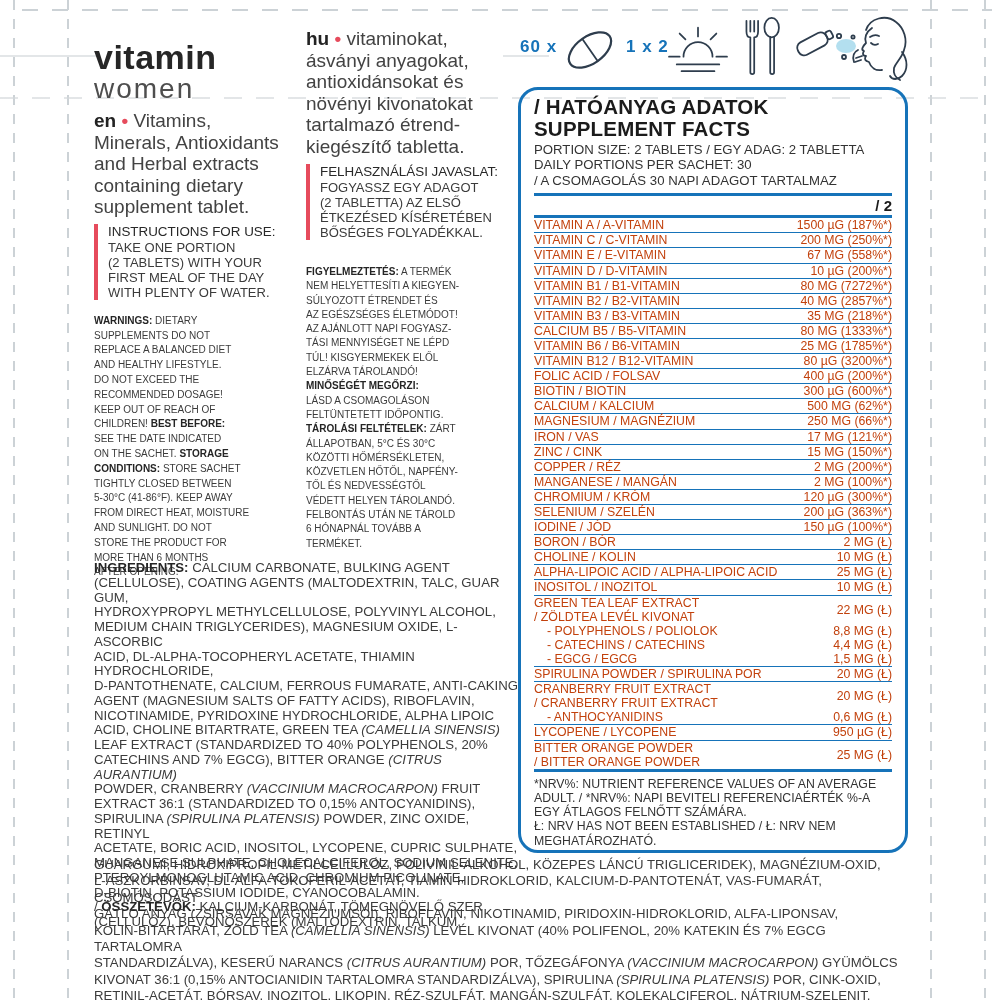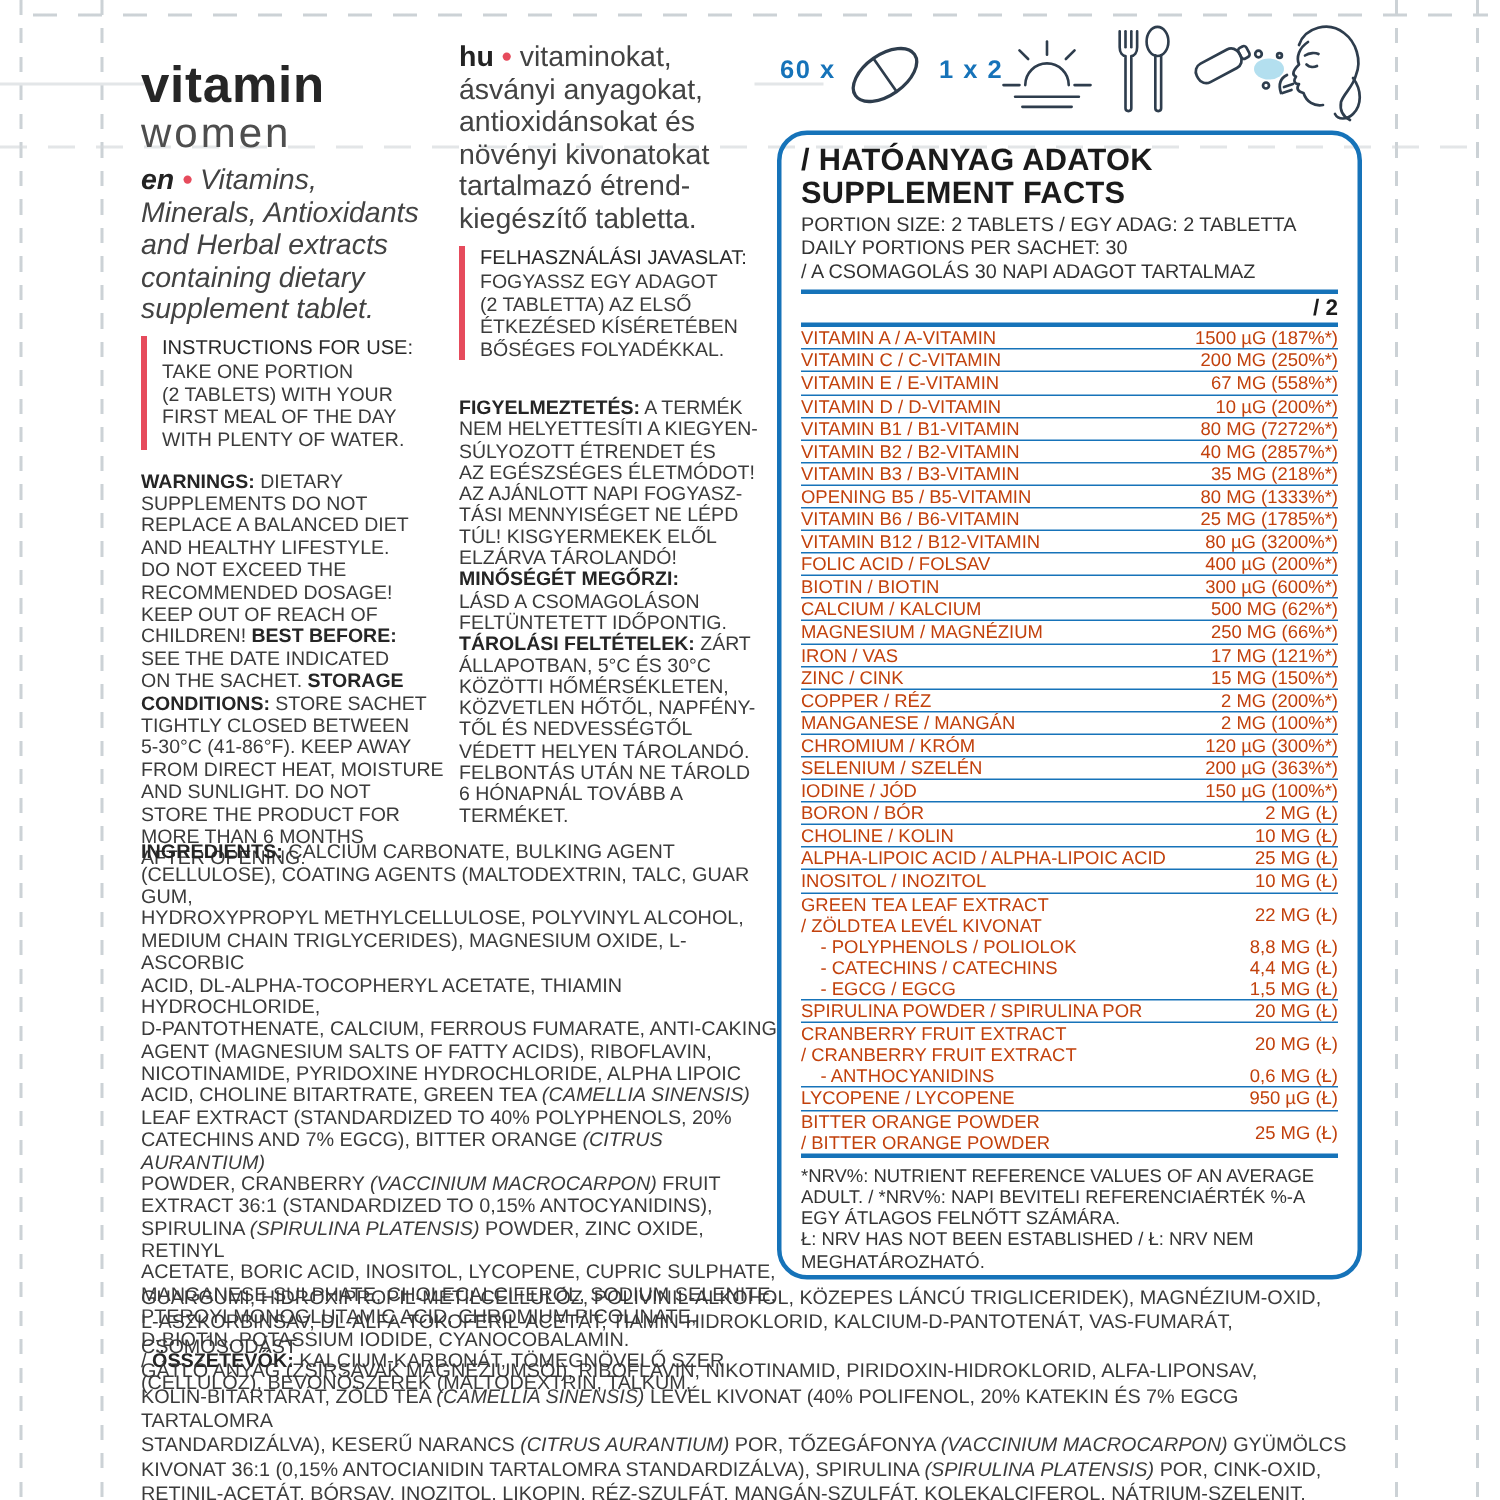--- a/index.html
+++ b/index.html
@@ -18,21 +18,21 @@
   
   .col-left{left:94px;top:16px;width:222px;margin-top:24px;}
   .brand-title{font-size:34px;font-weight:bold;color:#262626;letter-spacing:.5px;line-height:1;}
   .brand-sub{font-size:28px;color:#4e4e4e;letter-spacing:2px;line-height:1.05;}
   .intro{margin-top:7px;font-size:19px;line-height:21.5px;color:#434343;}
   .intro .lang{font-weight:bold;color:#232323;}
   .dot{color:#e64b5c;font-weight:bold;}
   .red-sec{margin-top:6px;border-left:4px solid #e64b5c;padding-left:10px;}
   .sec-head{font-size:13.4px;font-weight:normal;color:#282828;line-height:15px;}
   .sec-body{font-size:13px;line-height:15px;color:#3b3b3b;margin-top:1px;}
-  .caps-par{font-size:13px;line-height:14.8px;color:#3b3b3b;}
+  .caps-par{font-size:10px;line-height:14.8px;color:#3b3b3b;}
   .caps-par b{color:#252525;}
   .ml{margin-top:14px;}
   
   .col-mid{left:306px;top:16px;width:206px;}
   .col-mid .intro{margin-top:12px;}
   .col-mid .red-sec{margin-top:7px;}
   .col-mid .caps-par{margin-top:25px;line-height:14.3px;}
   
   .ingr{left:94px;top:561px;width:432px;font-size:13.2px;line-height:14.75px;color:#3b3b3b;}
   .ingr b{color:#252525;}
@@ -68,21 +68,21 @@
 <div class="vmark" style="left:930px;"></div>
 <div class="vmark" style="left:984px;"></div>
 <div class="hmark" style="top:9px;left:22px;right:8px;"></div>
 <div class="gsolid" style="top:55px;left:0;width:96px;"></div>
 <div class="gsolid" style="top:55px;left:503px;width:46px;"></div>
 <div class="gdash" style="top:97px;left:0;right:10px;"></div>
 
 <div class="abs col-left">
   <div class="brand-title">vitamin</div>
   <div class="brand-sub">women</div>
-  <p class="intro" style="margin:7px 0 0;font-style:italic;">
+  <p class="intro" style="margin:7px 0 0;">
     <span class="lang">en</span>
     <span class="dot">•</span>
     <span>Vitamins,<br>Minerals, Antioxidants<br>and Herbal extracts<br>containing dietary<br>supplement tablet.</span>
   </p>
   <div class="red-sec">
     <div class="sec-head">INSTRUCTIONS FOR USE:</div>
     <div class="sec-body">TAKE ONE PORTION<br>(2 TABLETS) WITH YOUR<br>FIRST MEAL OF THE DAY<br>WITH PLENTY OF WATER.</div>
   </div>
   <div class="caps-par ml"><b>WARNINGS:</b> DIETARY<br>SUPPLEMENTS DO NOT<br>REPLACE A BALANCED DIET<br>AND HEALTHY LIFESTYLE.<br>DO NOT EXCEED THE<br>RECOMMENDED DOSAGE!<br>KEEP OUT OF REACH OF<br>CHILDREN! <b>BEST BEFORE:</b><br>SEE THE DATE INDICATED<br>ON THE SACHET. <b>STORAGE</b><br><b>CONDITIONS:</b> STORE SACHET<br>TIGHTLY CLOSED BETWEEN<br>5-30°C (41-86°F). KEEP AWAY<br>FROM DIRECT HEAT, MOISTURE<br>AND SUNLIGHT. DO NOT<br>STORE THE PRODUCT FOR<br>MORE THAN 6 MONTHS<br>AFTER OPENING.</div>
 </div>
@@ -202,21 +202,21 @@
         </div>
       </div>
       <div class="row-block">
         <div class="row-line">
           <span class="nname">VITAMIN B3 / B3-VITAMIN</span>
           <span class="nval">35 MG (218%*)</span>
         </div>
       </div>
       <div class="row-block">
         <div class="row-line">
-          <span class="nname">OPENING B5 / B5-VITAMIN</span>
+          <span class="nname">CALCIUM B5 / B5-VITAMIN</span>
           <span class="nval">80 MG (1333%*)</span>
         </div>
       </div>
       <div class="row-block">
         <div class="row-line">
           <span class="nname">VITAMIN B6 / B6-VITAMIN</span>
           <span class="nval">25 MG (1785%*)</span>
         </div>
       </div>
       <div class="row-block">

